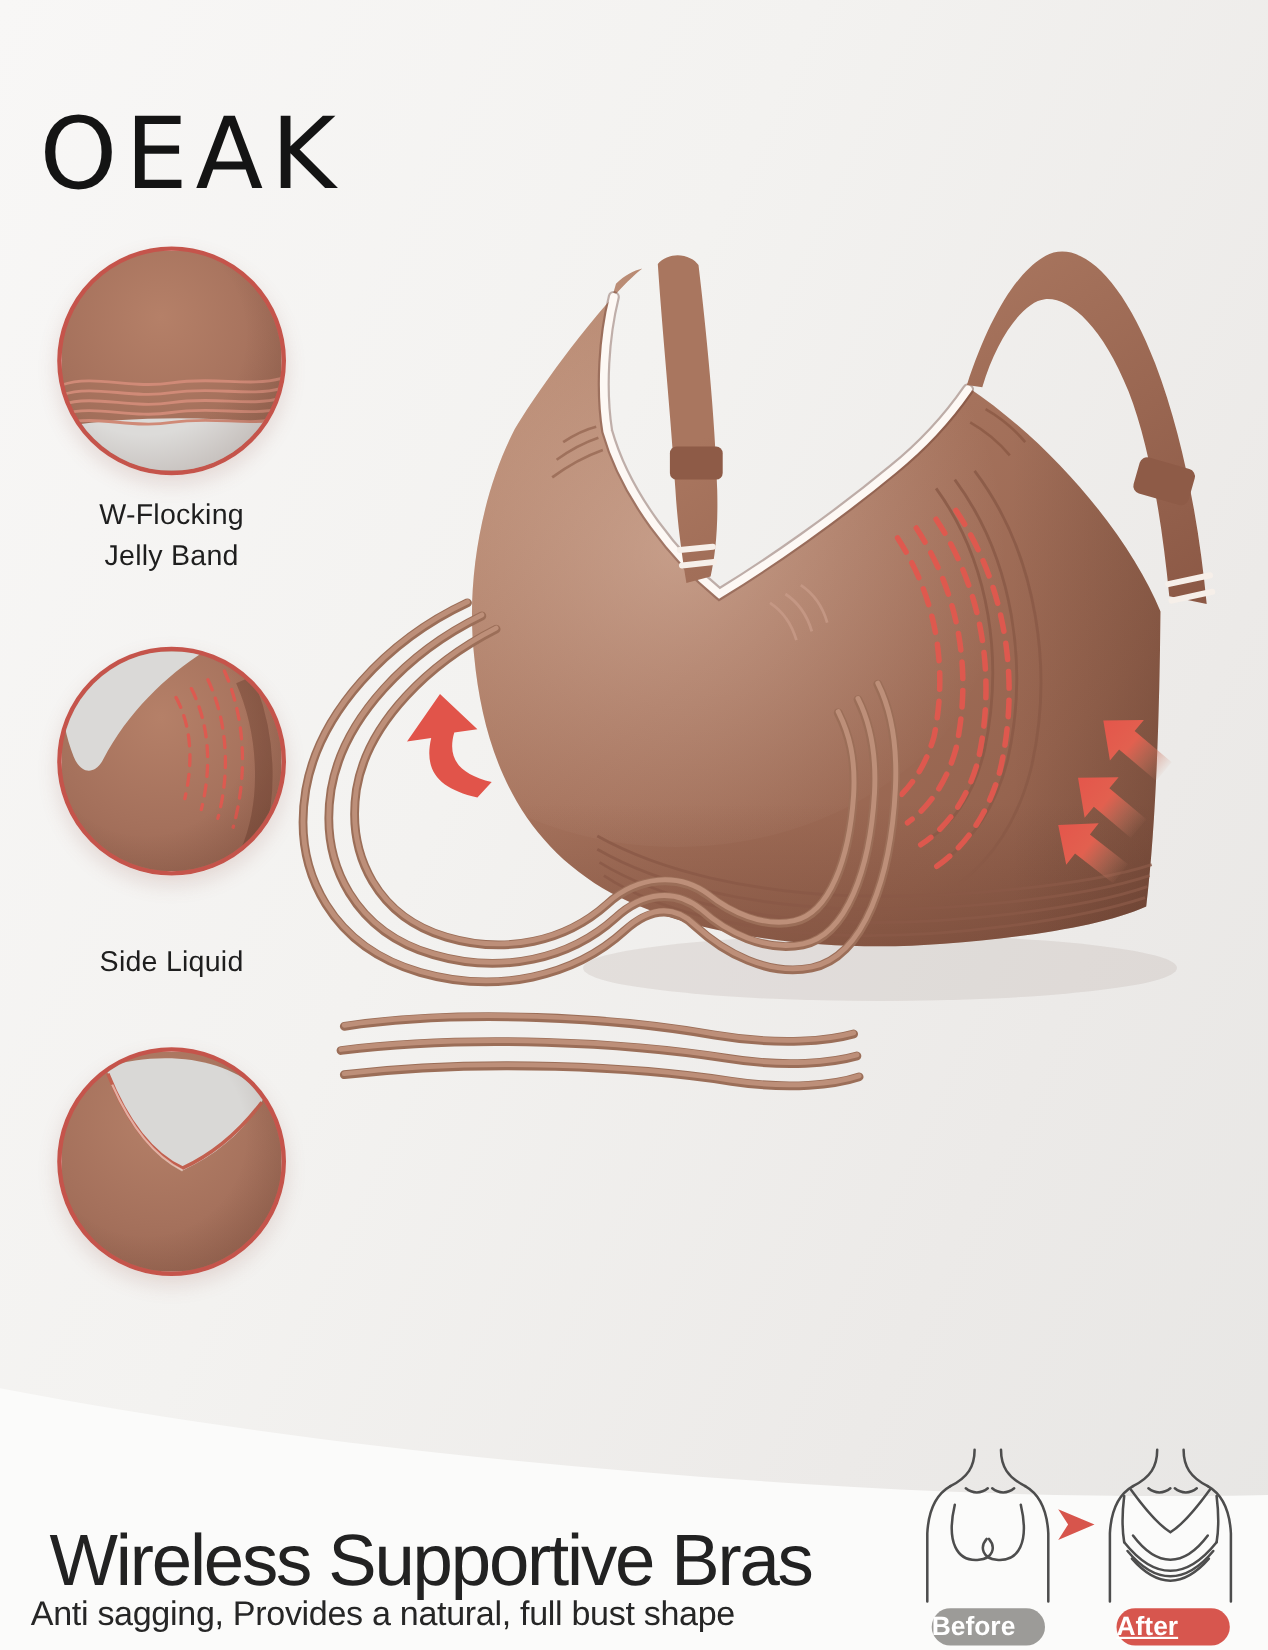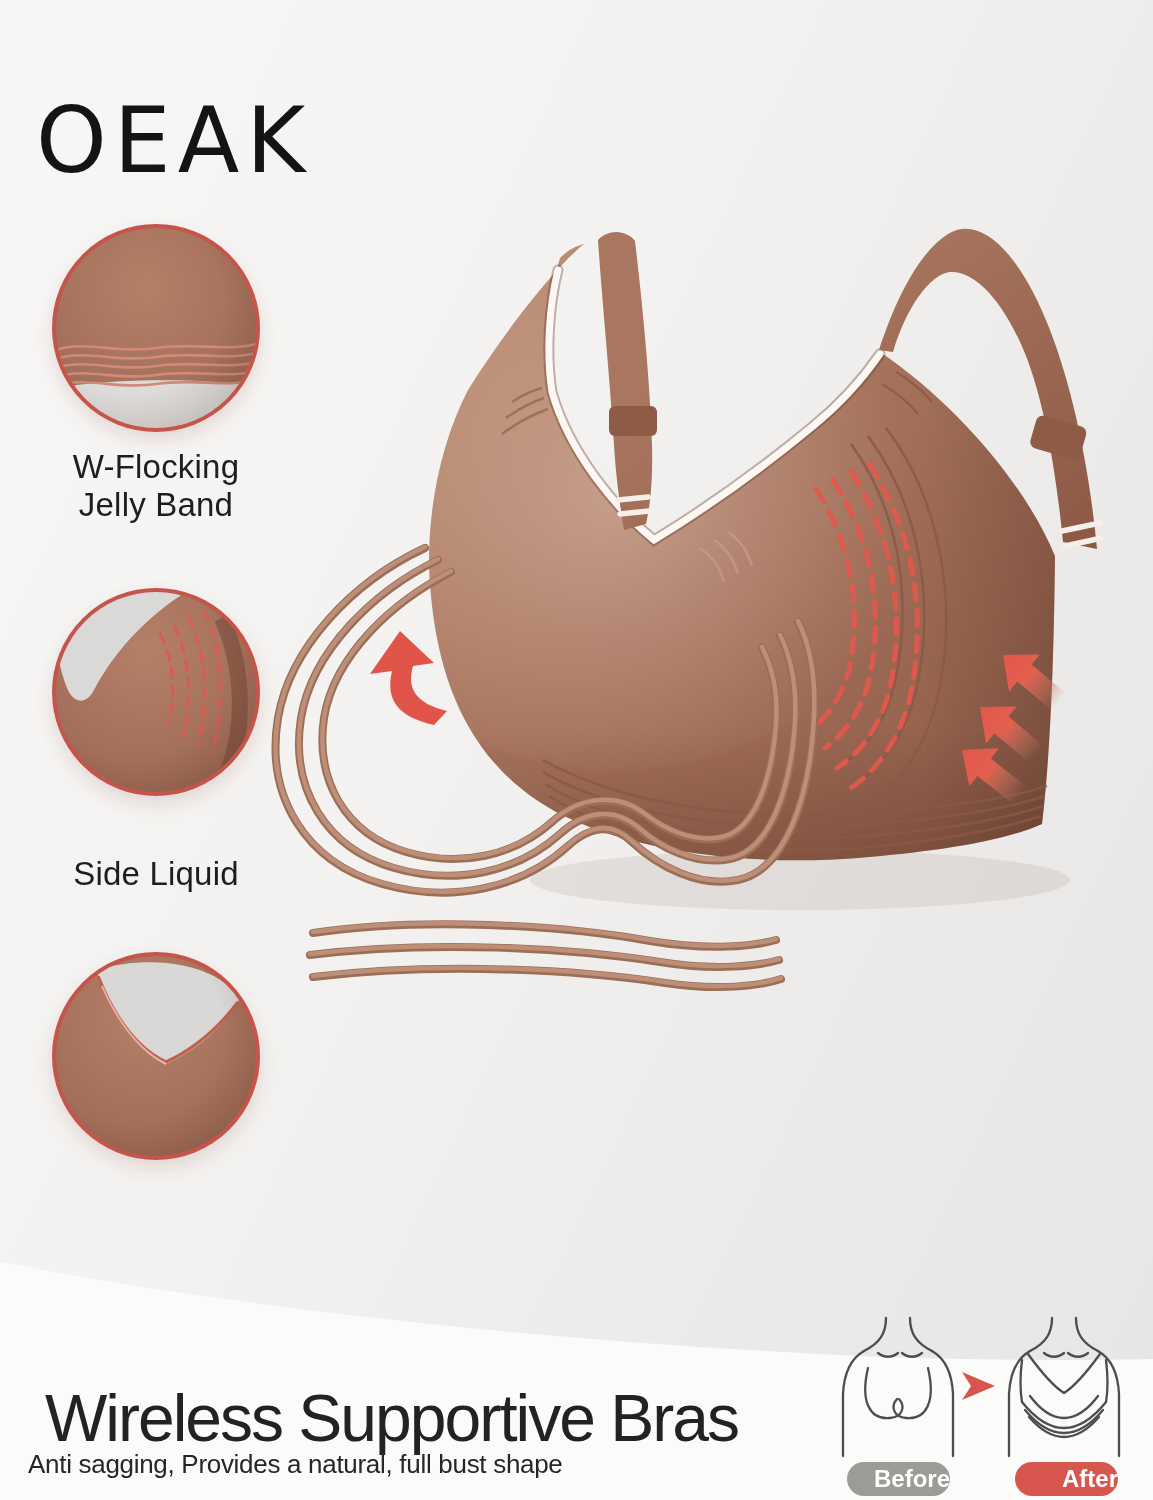--- a/index.html
+++ b/index.html
@@ -19,38 +19,38 @@
     border:4px solid #c5544b; box-sizing:border-box; overflow:hidden;
     background:radial-gradient(circle at 45% 30%, #b58068 0%, #a5715c 55%, #966450 100%);
     box-shadow:0 8px 18px rgba(150,90,75,.18);
   }
   .callout-circle svg { position:absolute; left:0; top:0; }
   .vignette { position:absolute; inset:0; border-radius:50%;
     background:radial-gradient(circle at 38% 38%, rgba(0,0,0,0) 52%, rgba(70,35,25,.26) 96%); }
   .c1 { top:224px; } .c2 { top:588px; } .c3 { top:952px; }
   .feature-label {
     position:absolute; left:15px; width:282px; text-align:center;
-    font-size:33px; line-height:38px; color:#1e1e1e; letter-spacing:.2px;
+    font-size:26px; line-height:38px; color:#1e1e1e; letter-spacing:.2px;
   }
   .feature-label span { display:block; }
   .l1 { top:448px; } .l2 { top:815px;margin-top:40px; } .l3 { top:1178px; }
   .headline {
     position:absolute; left:26px; top:1384px; width:800px;
     font-size:66px; font-weight:400; color:#222; letter-spacing:-2px; line-height:1.05;margin-left:19px;
   }
   .subheadline {
     position:absolute; left:28px; top:1449px; width:800px;
-    font-size:26px; font-weight:400; color:#262626; letter-spacing:-.3px;
+    font-size:31px; font-weight:400; color:#262626; letter-spacing:-.3px;
   }
   .badge {
     position:absolute; top:1462px; height:34px; line-height:34px; border-radius:17px;
-    color:#fff; font-size:24px; font-weight:700; text-align:right;
+    color:#fff; font-size:24px; font-weight:700; text-align:left;
   }
   .badge-before { left:847px; width:103px; background:#9c9b98; }
-  .badge-after  { left:1015px; width:103px; background:#d7564e; }
+  .badge-after  { left:1015px; width:103px; background:#d7564e;text-decoration:underline; }
 </style>
 </head>
 <body>
 
 <div class="canvas">
 
   <svg class="scene" viewBox="0 0 1153 1500">
     <defs>
       <linearGradient id="gBody" gradientUnits="userSpaceOnUse" x1="470" y1="280" x2="1080" y2="900">
         <stop offset="0" stop-color="#b98a72"></stop>

